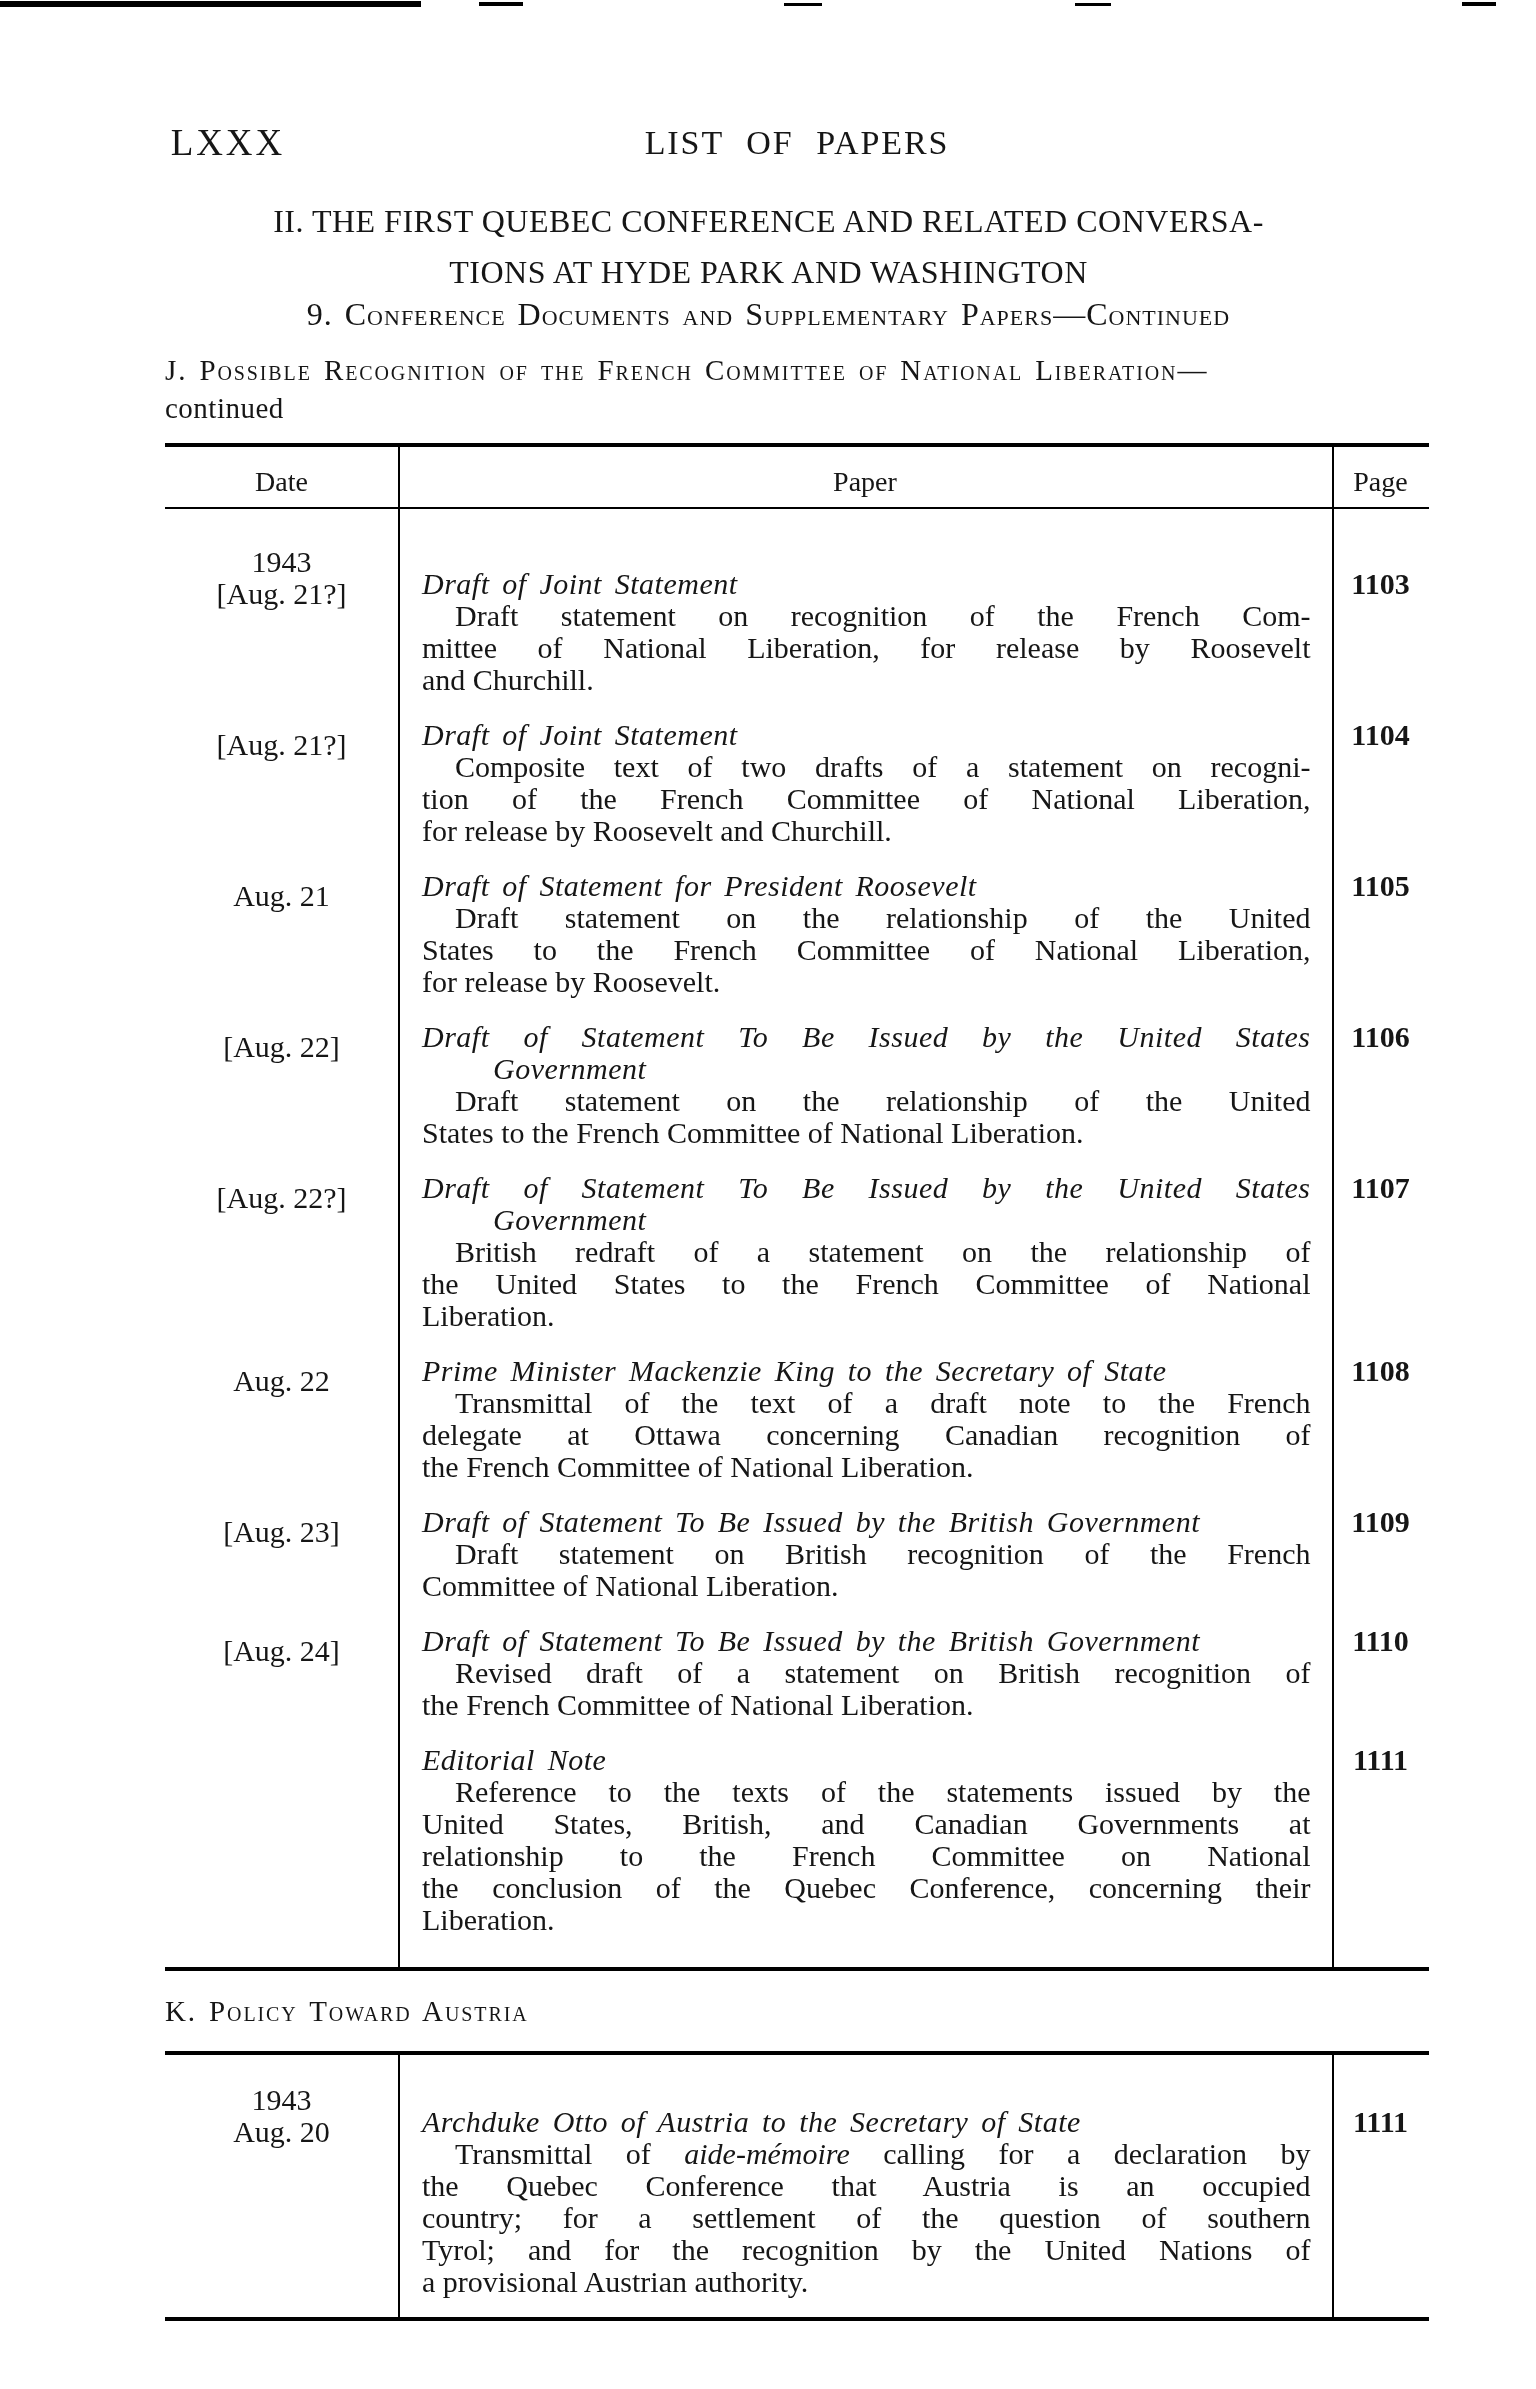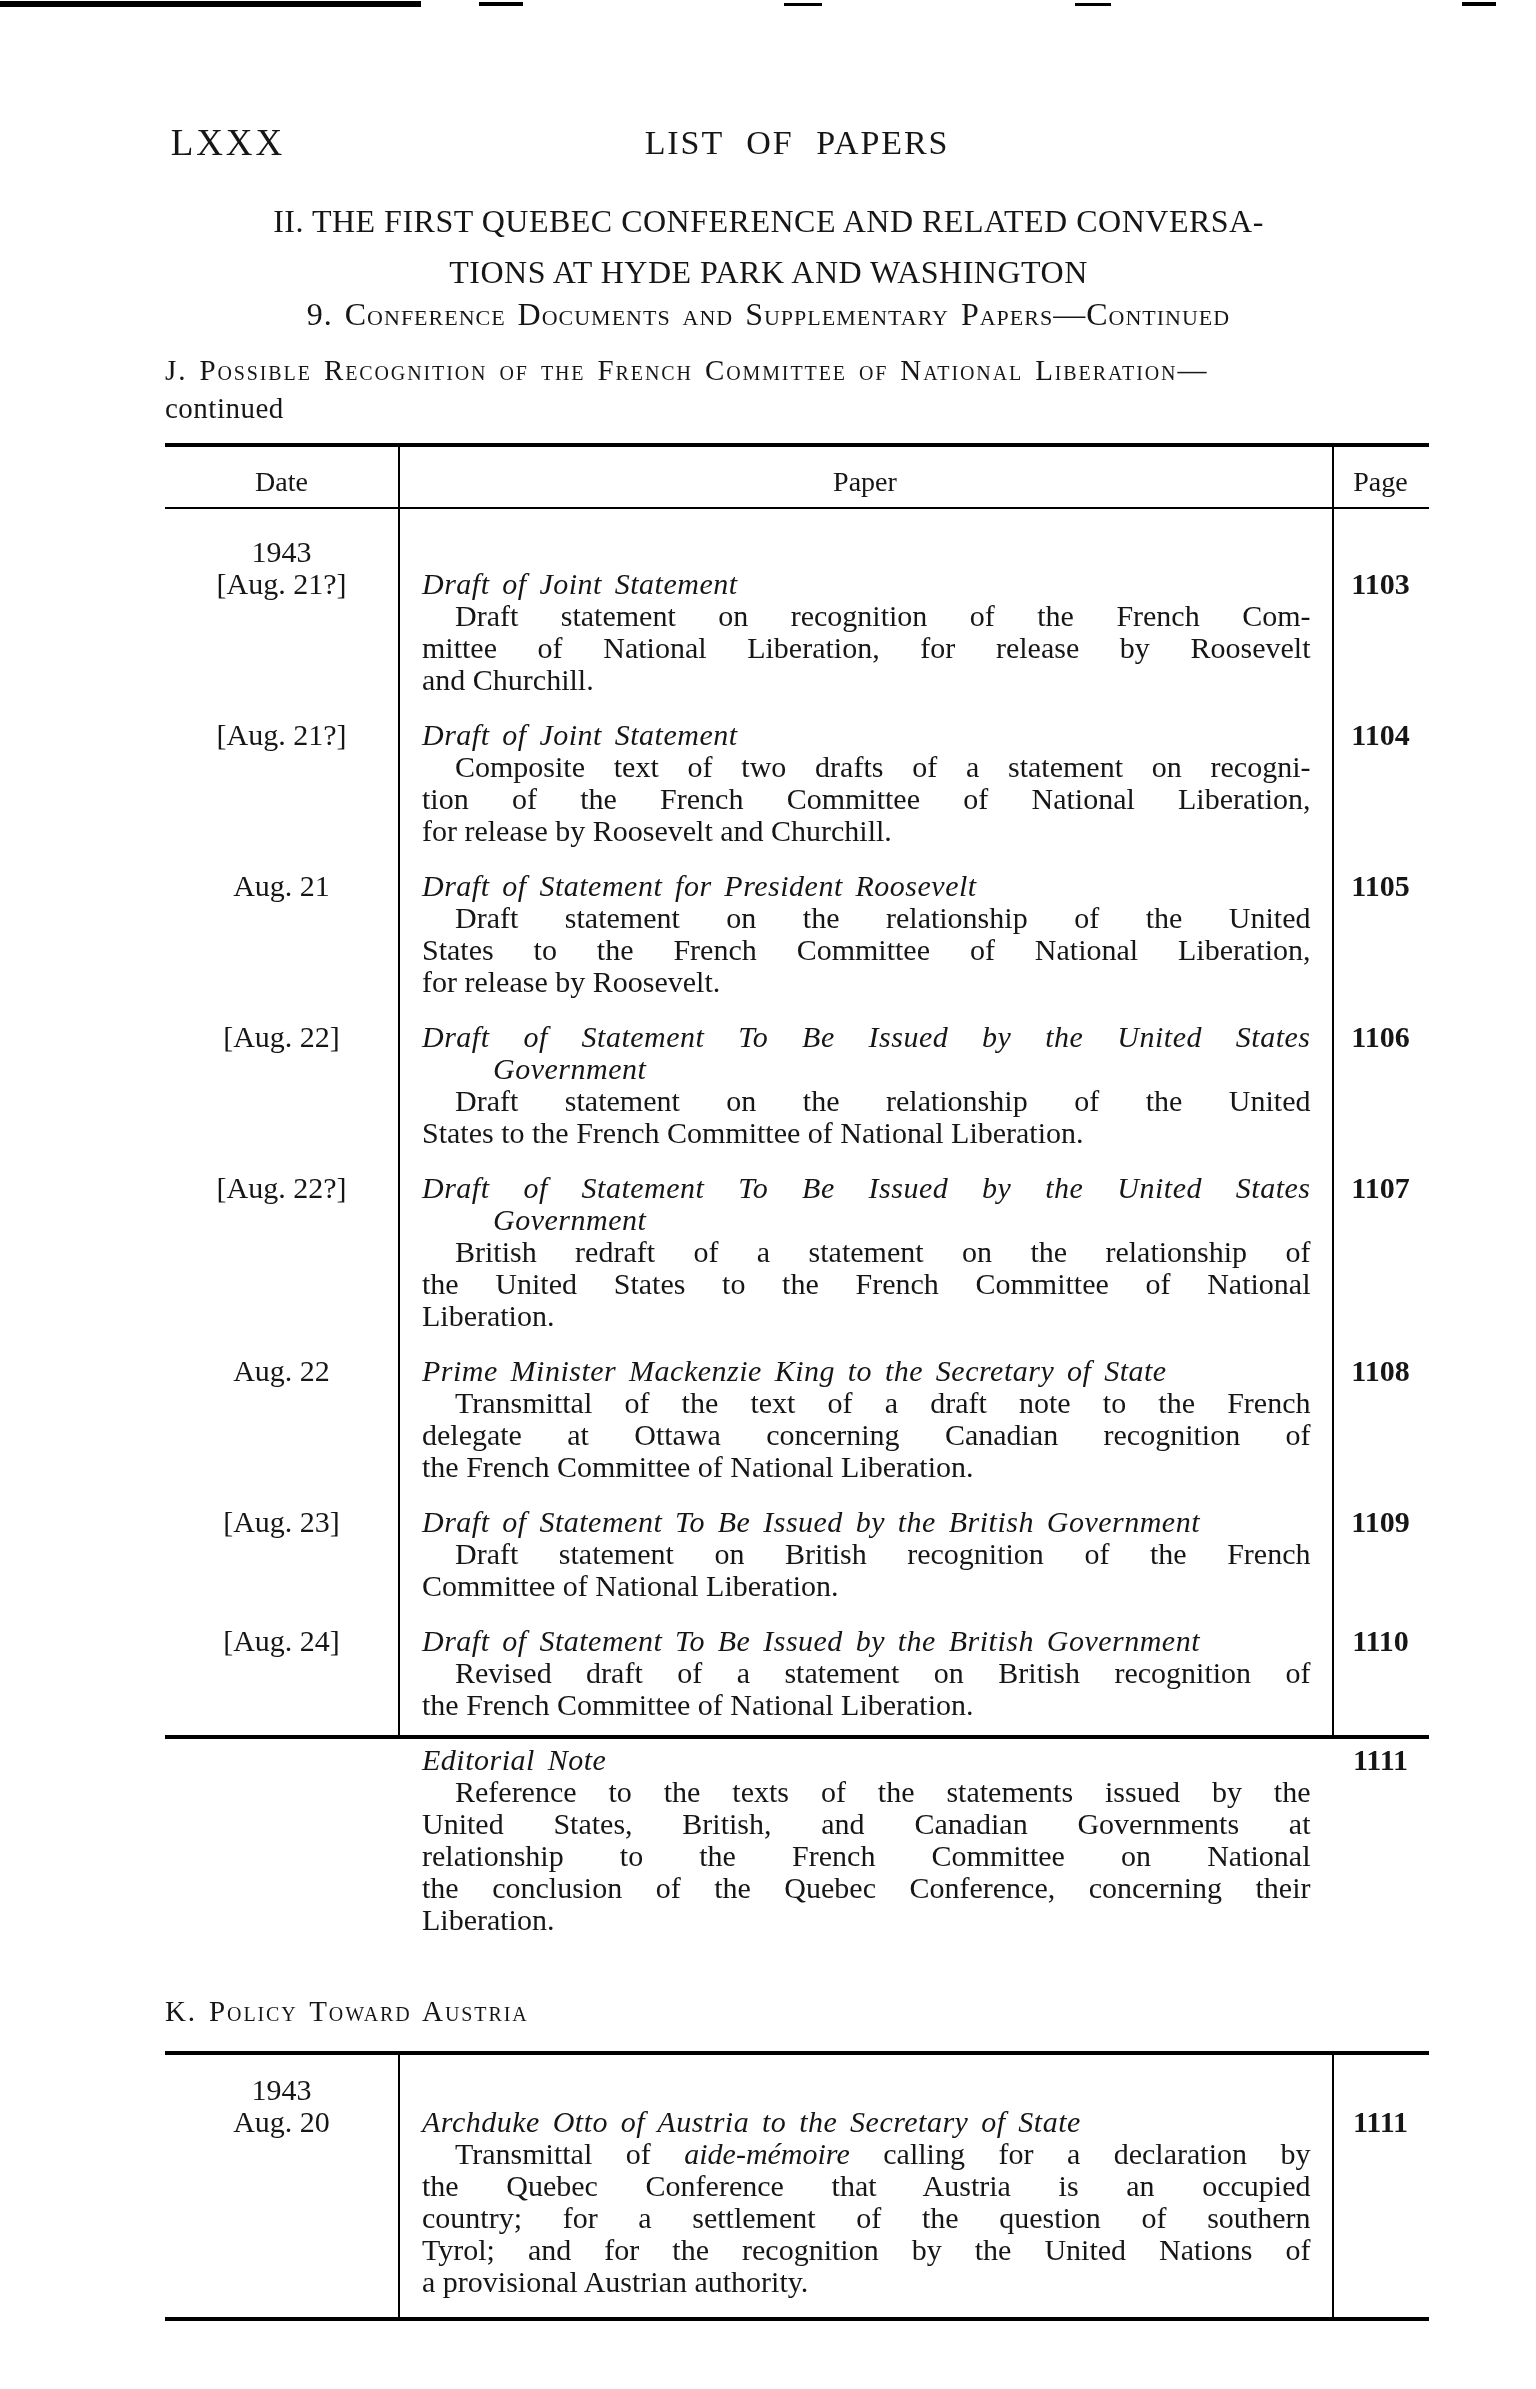--- a/index.html
+++ b/index.html
@@ -29,37 +29,37 @@
             font-variant:small-caps; letter-spacing:1px; word-spacing:2.9px; }
 
   .grp { position:absolute; left:165px; width:1264px; margin:0; text-align:left;
          font-weight:normal; font-size:29px; font-variant:small-caps;
          letter-spacing:1.9px; word-spacing:2.9px; line-height:38px; }
   .grp-j { top:351px; }
   .grp-j .cont { font-variant:normal; letter-spacing:0.5px; word-spacing:1px; }
   .grp-k { top:1992px; }
 
   .ftable { position:absolute; left:165px; width:1264px; }
-  .t1 { top:443px;  height:1296px; }
+  .t1 { top:443px;  height:1528px; }
   .t2 { top:2051px; height:270px;  }
   .ftable::before { content:""; position:absolute; top:0; left:0; right:0; height:4.3px; background:#000; }
   .ftable::after  { content:""; position:absolute; bottom:0; left:0; right:0; height:3.8px; background:#000; }
   .vrule { position:absolute; top:2.9px; bottom:1.9px; width:1.9px; background:#000; }
   .v1 { left:233px; } .v2 { left:1167px; }
 
   .thead { height:64px; border-bottom:2.9px solid #000; box-sizing:content-box;
            display:grid; grid-template-columns:233px 934px 97px; }
   .hc { text-align:center; font-size:28px; padding-top:23px; }
 
   .tbody { padding-top:27px; }
   .t2 .tbody { padding-top:23px; }
 
   .row { display:grid; grid-template-columns:233px 934px 97px; margin-bottom:23px;
          font-size:30px; line-height:32px; }
-  .date-cell { text-align:center; }
+  .date-cell { text-align:center;margin-top:10px; }
   .paper-cell { padding:0 21.5px 0 24px; }
   .page-cell { text-align:center;font-weight:bold; }
   .row.has-year .paper-cell, .row.has-year .page-cell { padding-top:32px; }
 
   .tline { font-style:italic; word-spacing:4.8px; letter-spacing:0.5px; }
   .tline.cont { padding-left:71px; }
   .tline.just { text-align:justify; text-align-last:justify; }
   .dline { text-align:justify; text-align-last:justify; }
   .dline.first { text-indent:33px; }
   .dline.last { text-align:left; text-align-last:left; }

